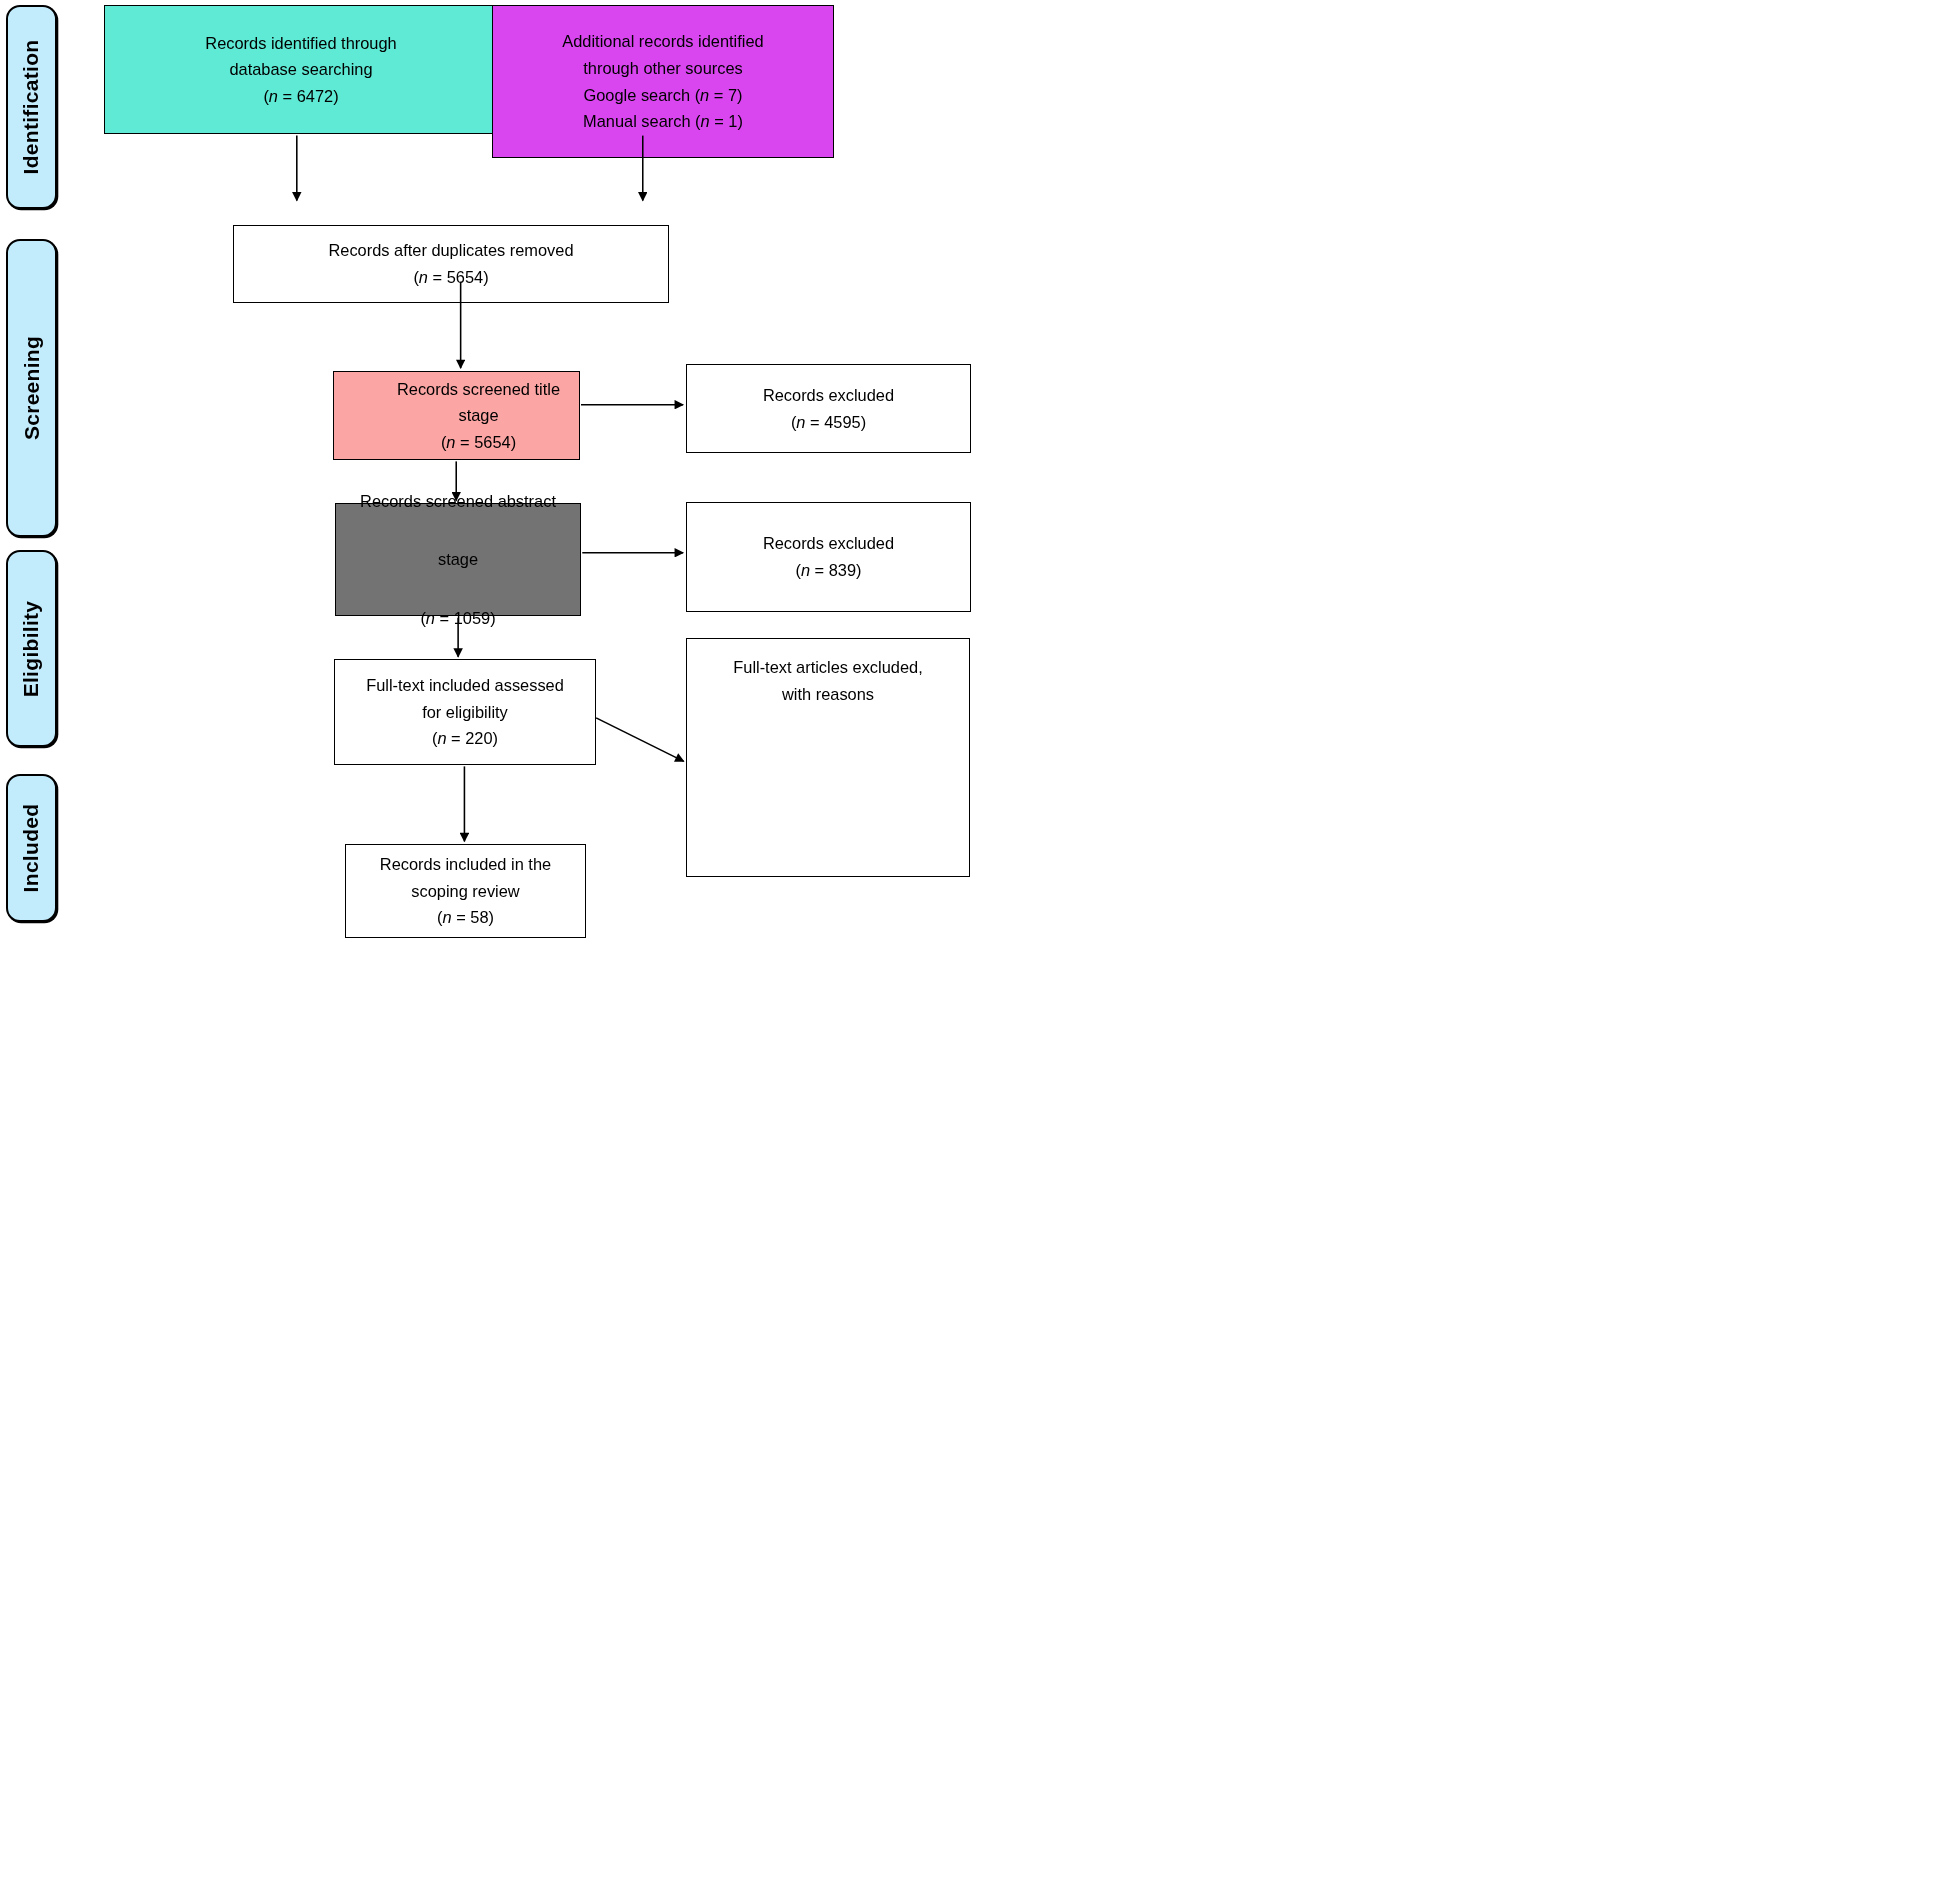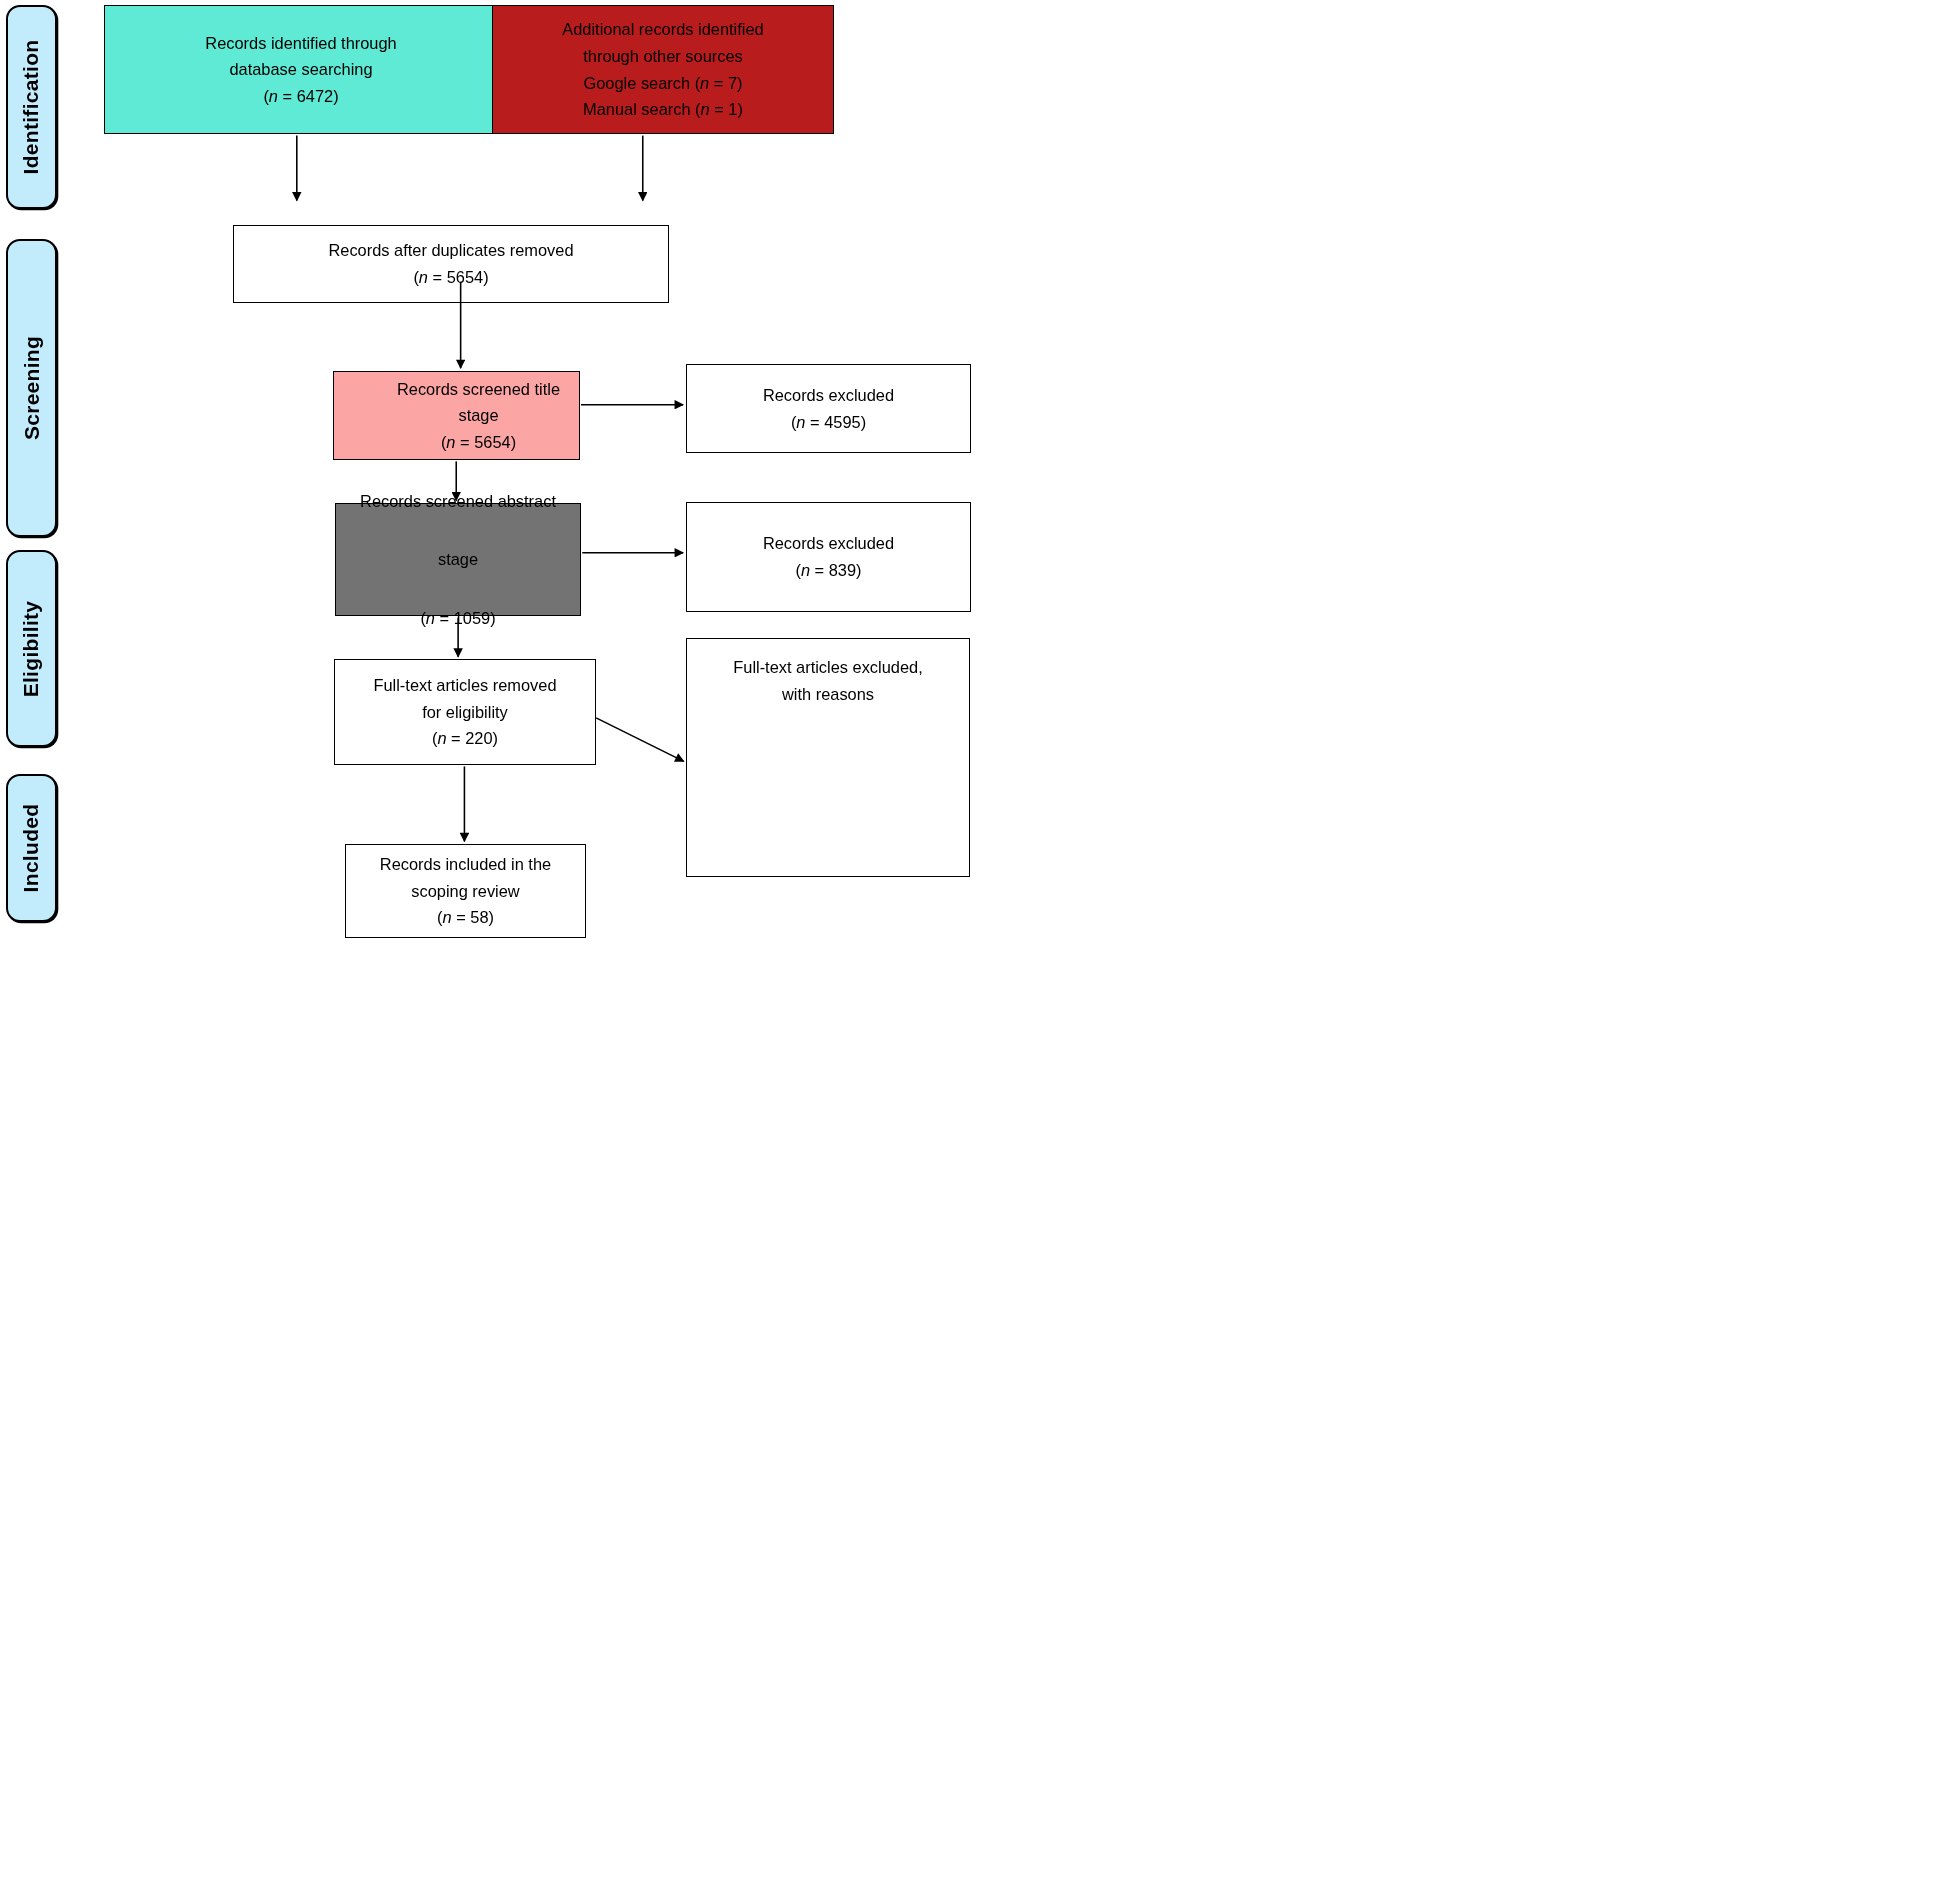--- a/index.html
+++ b/index.html
@@ -99,21 +99,21 @@
   <div class="stage" style="left: 6.3px; top: 774px; width: 47px; height: 144px; background: rgb(194, 235, 252);">
     <span class="stage-text">Included</span>
   </div>
 
   <div class="box" style="left: 104px; top: 5px; width: 394px; height: 129px; background: #5eead4;">
     <div class="bline nvar">Records identified through</div>
     <div class="bline nvar">database searching</div>
     <div class="bline nvar">(<i>n</i> = 6472)</div>
   </div>
 
-  <div class="box" style="left: 492px; top: 5px; width: 342px; height: 129px; background: #b91c1c; text-align: right;">
+  <div class="box" style="left: 492px; top: 5px; width: 342px; height: 153px; background: #d946ef; text-align: right;">
     <div class="bline nvar">Additional records identified</div>
     <div class="bline nvar">through other sources</div>
     <div class="bline nvar">Google search (<i>n</i> = 7)</div>
     <div class="bline nvar">Manual search (<i>n</i> = 1)</div>
   </div>
 
   <div class="box" style="left: 233px; top: 203px; width: 436px; height: 78px; background: rgb(255, 255, 255); margin-top: 22px;">
     <div class="bline nvar">Records after duplicates removed</div>
     <div class="bline nvar">(<i>n</i> = 5654)</div>
   </div>
@@ -134,21 +134,21 @@
     <div class="bline nvar">stage</div>
     <div class="bline nvar">(<i>n</i> = 1059)</div>
   </div>
 
   <div class="box" style="left: 686px; top: 502px; width: 285px; height: 110px; background: rgb(255, 255, 255);">
     <div class="bline nvar">Records excluded</div>
     <div class="bline nvar">(<i>n</i> = 839)</div>
   </div>
 
   <div class="box" style="left: 334px; top: 659px; width: 262px; height: 106px; background: rgb(255, 255, 255);">
-    <div class="bline nvar">Full-text articles removed</div>
+    <div class="bline nvar">Full-text included assessed</div>
     <div class="bline nvar">for eligibility</div>
     <div class="bline nvar">(<i>n</i> = 220)</div>
   </div>
 
   <div class="box reasons-box" style="left: 686px; top: 638px; width: 284px; height: 239px; background: rgb(255, 255, 255);">
     <div class="bline nvar">Full-text articles excluded,</div>
     <div class="bline nvar">with reasons</div>
   </div>
 
   <div class="box" style="left: 345px; top: 844px; width: 241px; height: 94px; background: rgb(255, 255, 255);">

